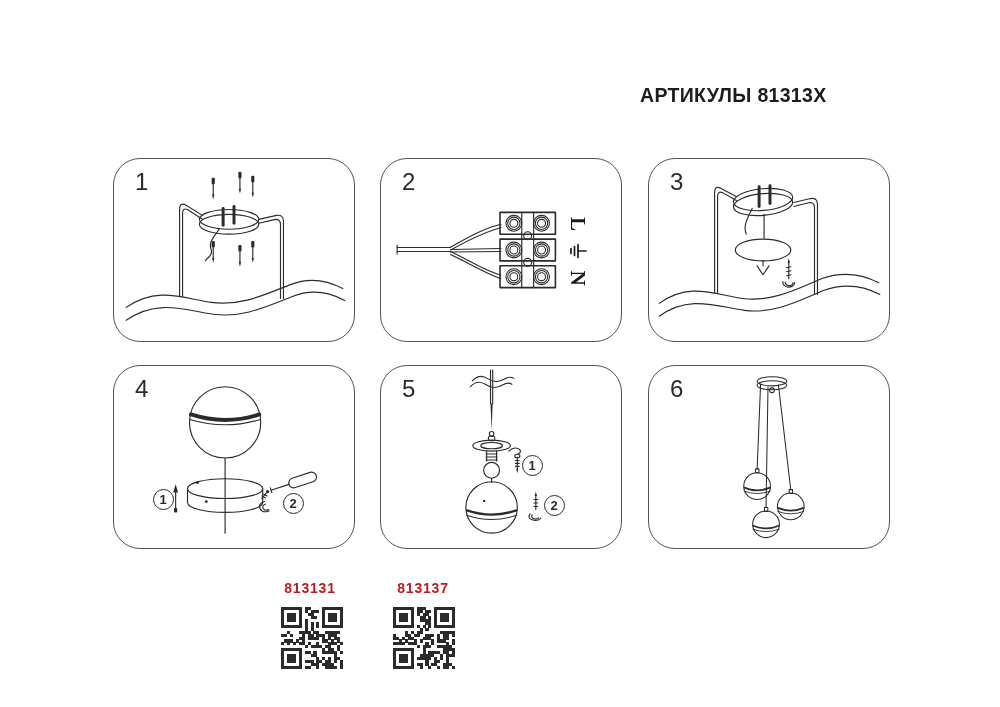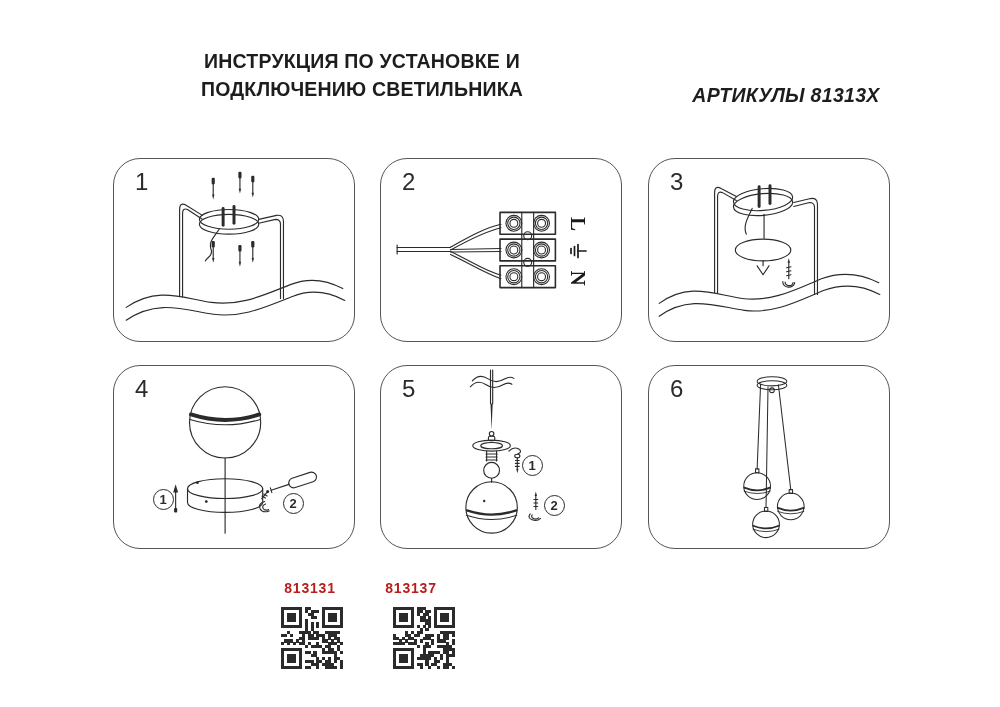--- a/index.html
+++ b/index.html
@@ -3,22 +3,22 @@
 <meta charset="utf-8">
 <style>
   html,body{margin:0;padding:0;background:#ffffff;}
   #page{position:relative;width:1000px;height:707px;background:#ffffff;overflow:hidden;
         font-family:"Liberation Sans",sans-serif;color:#1d1d1d;}
 
   .title{position:absolute;left:132px;top:47px;width:460px;text-align:center;
          font-size:19.5px;font-weight:bold;line-height:28px;letter-spacing:.2px;color:#1d1d1d;}
   .series{position:absolute;left:640px;top:58px;width:260px;text-align:center;
           font-size:15.5px;font-weight:bold;letter-spacing:.4px;}
-  .articles{position:absolute;left:656px;top:84px;width:260px;text-align:center;
-            font-size:19.5px;font-weight:bold;letter-spacing:.3px;font-style:italic;}
+  .articles{position:absolute;left:640px;top:84px;width:260px;
+            font-size:19.5px;font-weight:bold;letter-spacing:.3px;}
 
   .panel{position:absolute;width:242px;height:184px;border:1.5px solid #555555;
          border-radius:27px;background:#ffffff;box-sizing:border-box;}
   .panel .num{position:absolute;left:21px;top:9px;font-size:24px;font-weight:400;color:#2b2b2b;}
   .illus{position:absolute;left:0;top:0;width:100%;height:100%;}
 
   .marker{position:absolute;width:21px;height:21px;border:1.4px solid #2b2b2b;border-radius:50%;
           font-size:13px;font-weight:600;line-height:19px;text-align:center;color:#2b2b2b;
           box-sizing:border-box;background:#fff;}
   .tlabel{position:absolute;width:24px;height:24px;font-family:"Liberation Serif",serif;
@@ -32,24 +32,20 @@
 
   
   #p1{left:113px;top:158px;} #p2{left:380px;top:158px;} #p3{left:648px;top:158px;}
   #p4{left:113px;top:365px;} #p5{left:380px;top:365px;} #p6{left:648px;top:365px;}
 </style>
 </head>
 <body>
 
 <div id="page">
 
-  <div class="title">
-    <div>ИНСТРУКЦИЯ ПО УСТАНОВКЕ И</div>
-    <div>ПОДКЛЮЧЕНИЮ СВЕТИЛЬНИКА</div>
-  </div>
   <div class="articles">АРТИКУЛЫ 81313X</div>
 
   <div class="panel" id="p1">
     <div class="num">1</div>
     <svg class="illus" viewBox="0 0 242 184" aria-label="ceiling-mounting-bracket-with-screws">
       <defs>
         <g id="scrw">
           <rect x="-1.6" y="0" width="3.2" height="6.5" rx="1.1" fill="#2b2b2b" stroke="none"></rect>
           <line x1="0" y1="6.5" x2="0" y2="17"></line>
           <path d="M-1.2,17 L0,22 L1.2,17 Z" fill="#2b2b2b" stroke="none"></path>
@@ -252,21 +248,21 @@
         <path d="M105,161.5 Q118,167 131,161.5" stroke-width="1.8"></path>
         <path d="M104.8,165 Q118,170 131.2,165" stroke-width="0.9"></path>
         <circle cx="143" cy="142" r="13.5"></circle>
         <path d="M130,143.5 Q143,149 156,143.5" stroke-width="1.8"></path>
         <path d="M129.8,147 Q143,152 156.2,147" stroke-width="0.9"></path>
       </g>
     </svg>
   </div>
 
   <div class="qr-label" style="left:250px;">813131</div>
-  <div class="qr-label" style="left:351px;">813137</div>
+  <div class="qr-label" style="left:363px;">813137</div>
   <svg class="qr" style="left:281px;" viewBox="0 0 21 21" shape-rendering="crispEdges">
       <rect x="0" y="0" width="1.04" height="1.04" fill="#2b2b2b"></rect>
       <rect x="1" y="0" width="1.04" height="1.04" fill="#2b2b2b"></rect>
       <rect x="2" y="0" width="1.04" height="1.04" fill="#2b2b2b"></rect>
       <rect x="3" y="0" width="1.04" height="1.04" fill="#2b2b2b"></rect>
       <rect x="4" y="0" width="1.04" height="1.04" fill="#2b2b2b"></rect>
       <rect x="5" y="0" width="1.04" height="1.04" fill="#2b2b2b"></rect>
       <rect x="6" y="0" width="1.04" height="1.04" fill="#2b2b2b"></rect>
       <rect x="8" y="0" width="1.04" height="1.04" fill="#2b2b2b"></rect>
       <rect x="9" y="0" width="1.04" height="1.04" fill="#2b2b2b"></rect>

